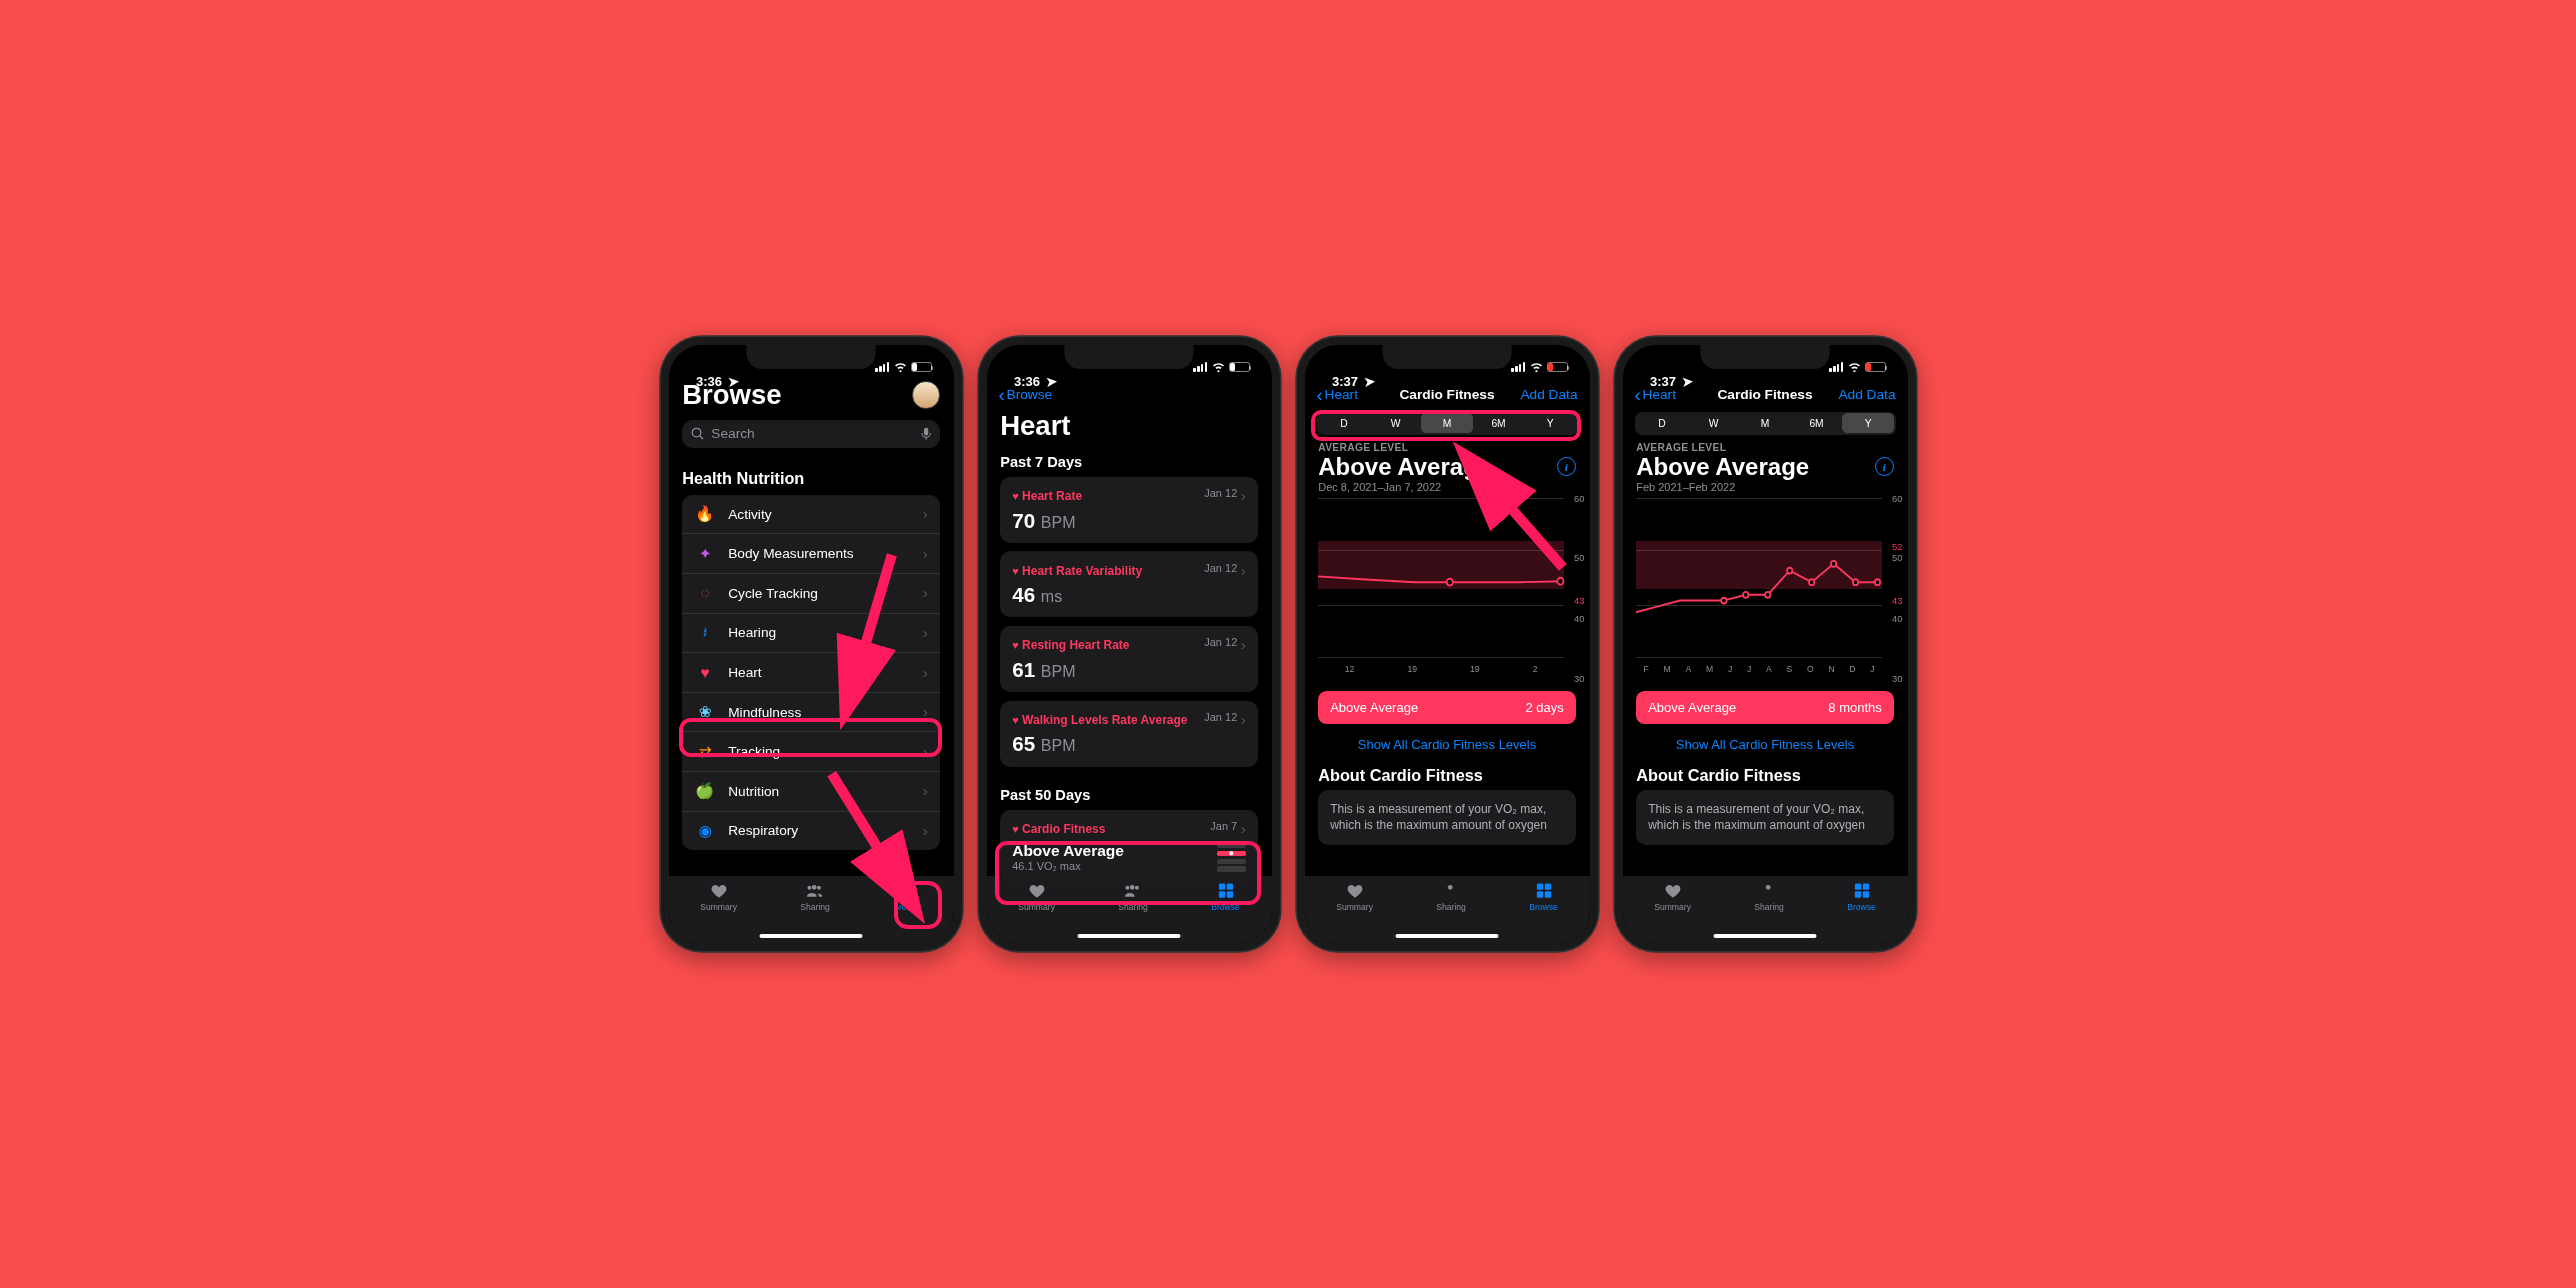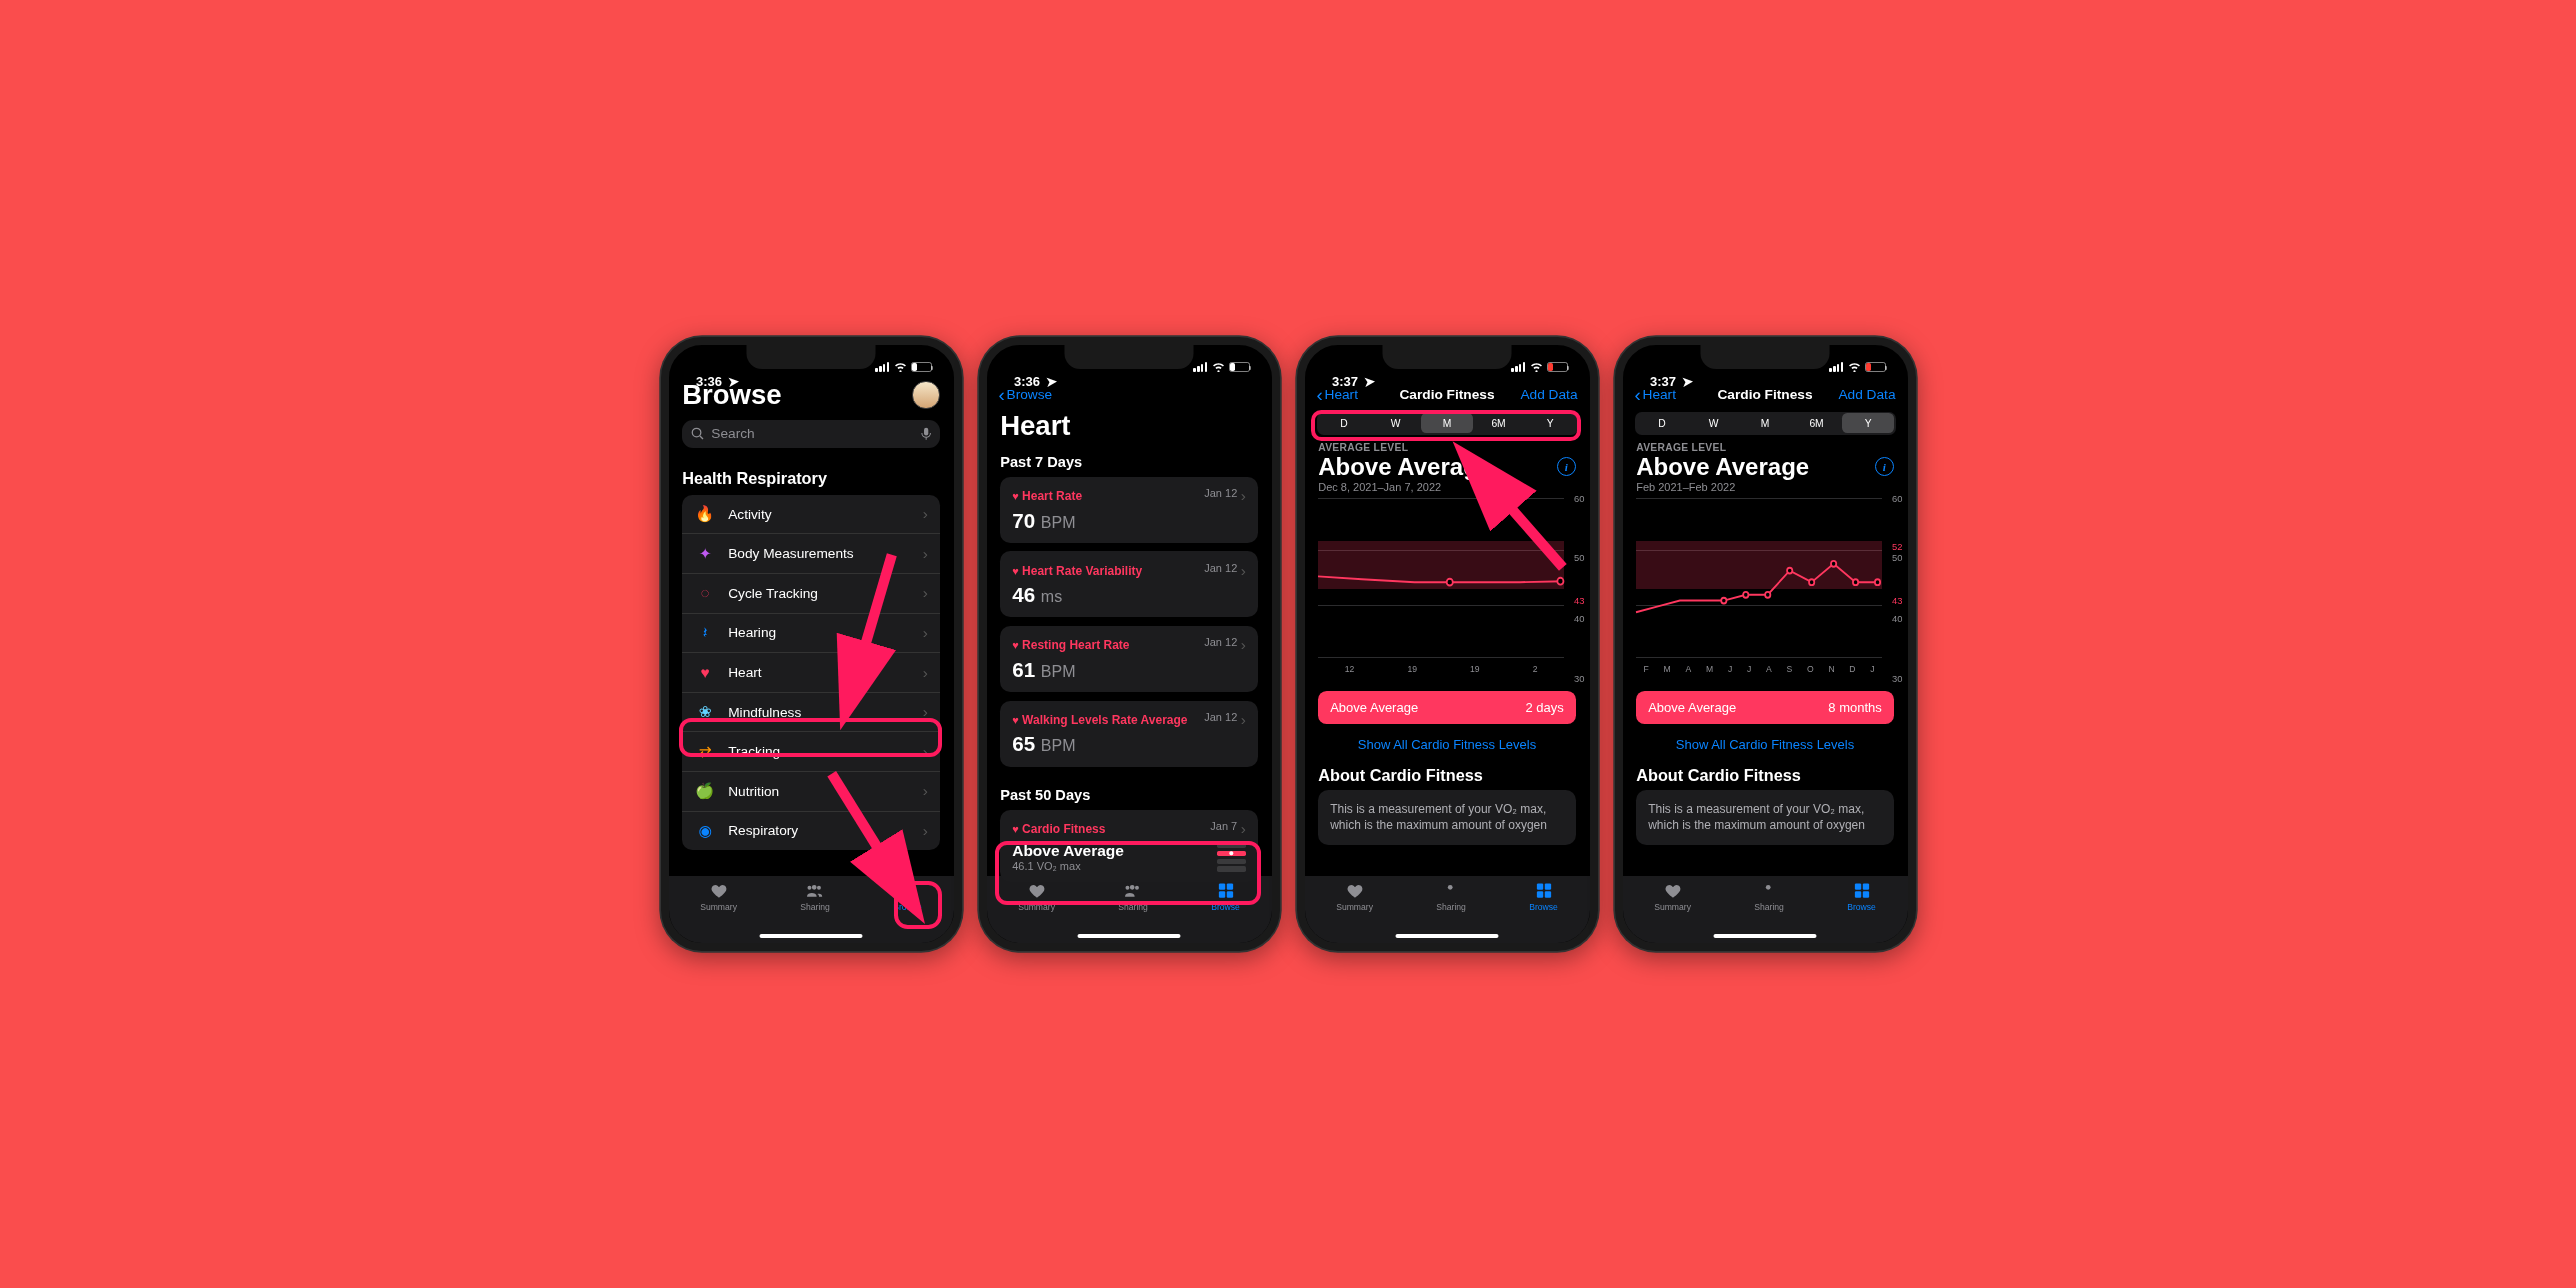--- a/index.html
+++ b/index.html
@@ -150,21 +150,21 @@
       <svg width="13.7" height="13.7" viewBox="0 0 16 16">
           <circle cx="6.5" cy="6.5" r="5" fill="none" stroke="#8e8e93" stroke-width="1.5"></circle>
           <line x1="10.5" y1="10.5" x2="14" y2="14" stroke="#8e8e93" stroke-width="1.5"></line>
         </svg>
       <span>Search</span>
       <svg class="mic-icon" width="10.3" height="13.7" viewBox="0 0 12 16">
           <rect x="3.5" y="1" width="5" height="9" rx="2.5" fill="#8e8e93"></rect>
           <path d="M1 7a5 5 0 0010 0M6 12v3" stroke="#8e8e93" stroke-width="1.2" fill="none"></path>
         </svg>
     </div>
-    <div class="section-header">Health Respiratory</div>
+    <div class="section-header">Health Nutrition</div>
     <div class="list">
       <div class="list-item">
           <span class="list-icon" style="color:#ff9500">🔥</span>
           <span class="list-label">Activity</span>
           <span class="chevron">›</span>
         </div>
       <div class="list-item">
           <span class="list-icon" style="color:#bf5af2">✦</span>
           <span class="list-label">Body Measurements</span>
           <span class="chevron">›</span>

